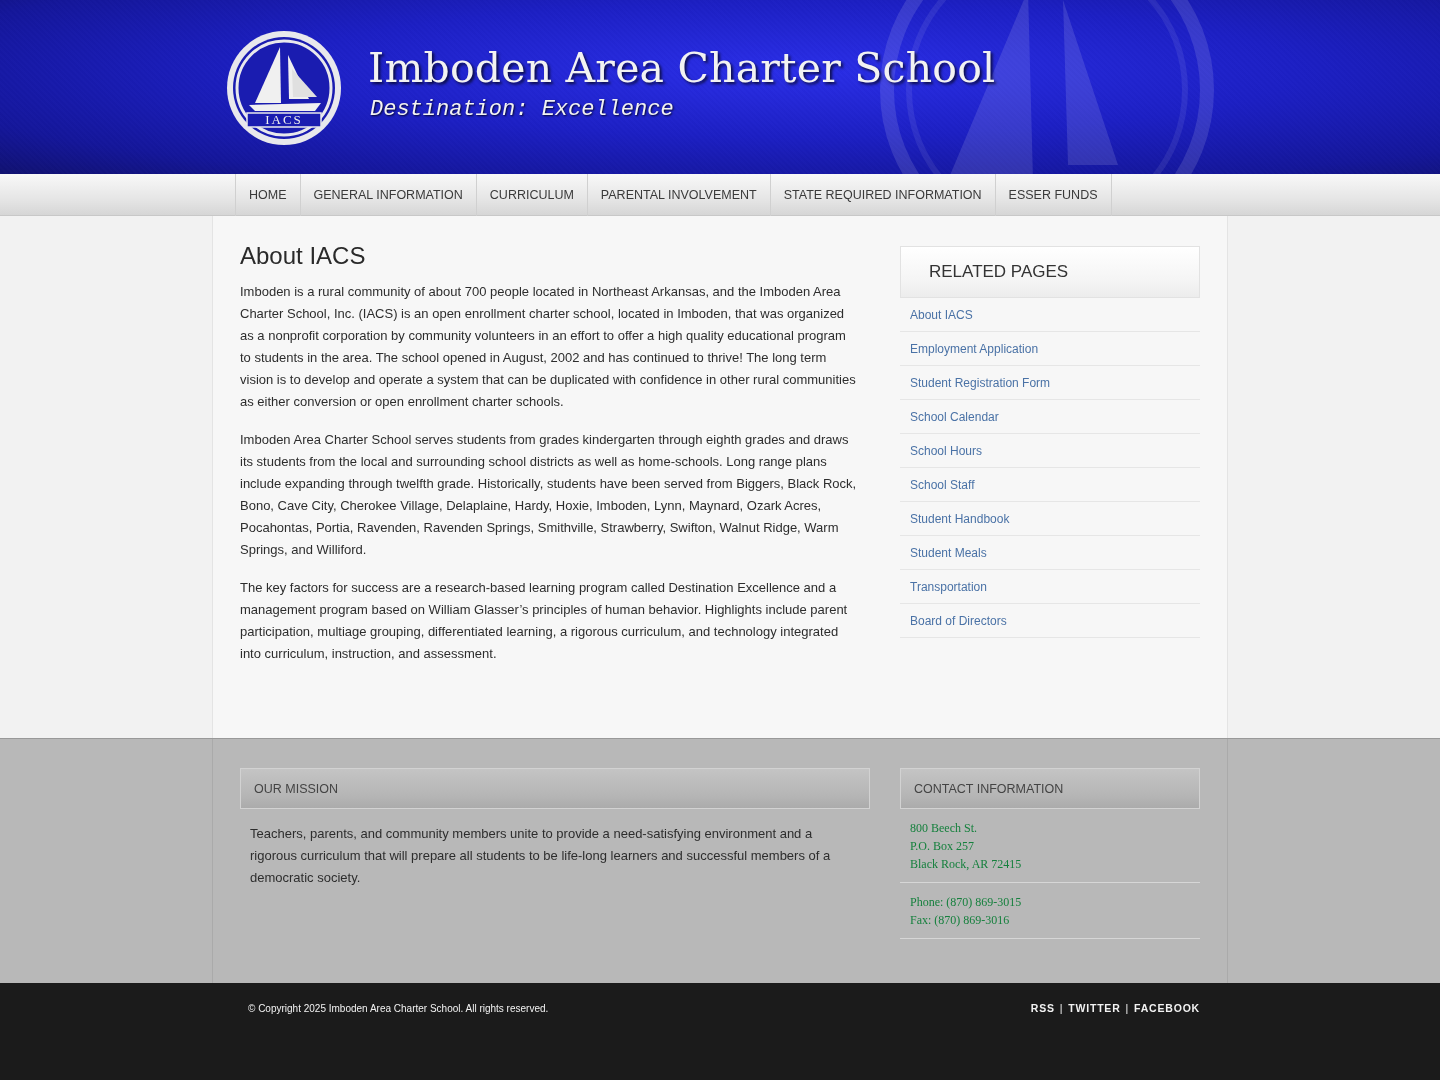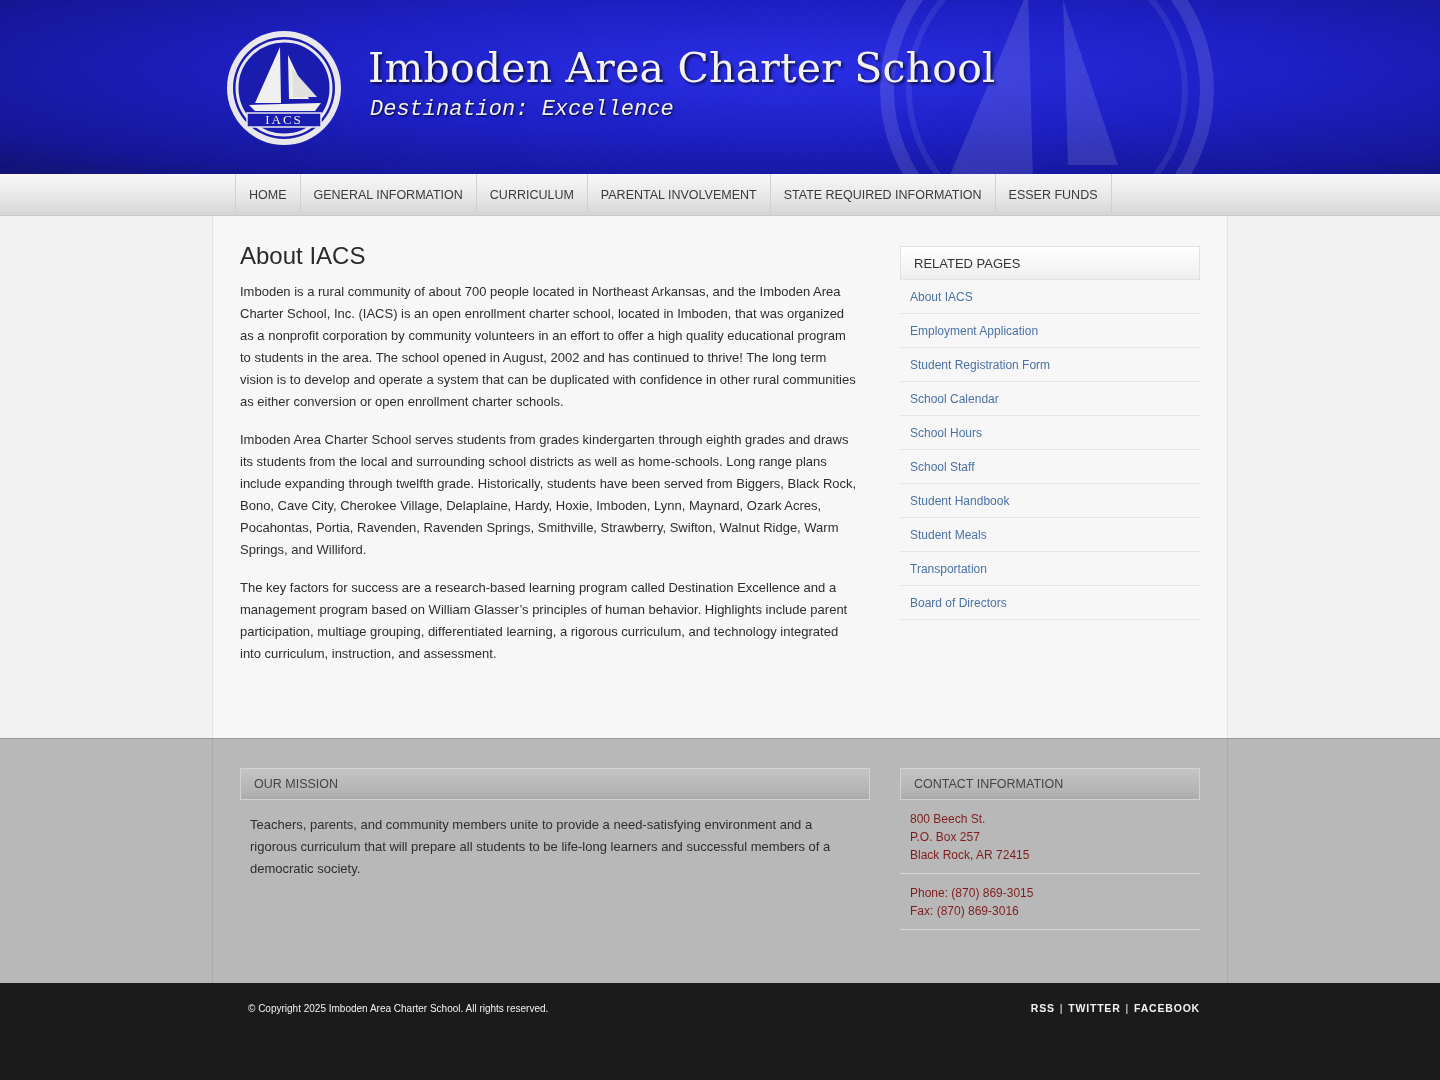--- a/index.html
+++ b/index.html
@@ -27,37 +27,37 @@
     font-size: 12.5px; color: #3a3a3a; cursor: pointer; white-space: nowrap; }
 
   
   .main-bg { position: absolute; left: 212px; top: 216px; width: 1016px; height: 522px; background: #f7f7f7;
     border-left: 1px solid #e4e4e4; border-right: 1px solid #e4e4e4; }
   .content { position: absolute; left: 240px; top: 242px; width: 620px; }
   .content h1 { font-size: 24px; font-weight: normal; color: #2a2a2a; margin-bottom: 11px; }
   .content p { font-size: 13px; line-height: 22px; color: #2d2d2d; margin-bottom: 16px; }
 
   .sidebar { position: absolute; left: 900px; top: 246px; width: 300px; }
-  .box-head { height: 34px; border: 1px solid #e2e2e2; background: linear-gradient(#ffffff, #f4f4f4 70%, #ececec);
-    font-size: 13px; color: #333; padding: 0 13px; display: flex; align-items: center; }
+  .box-head { height: 52px; border: 1px solid #e2e2e2; background: linear-gradient(#ffffff, #f4f4f4 70%, #ececec);
+    font-size: 17px; color: #333; padding: 0 28px; display: flex; align-items: center; }
   .related-list { list-style: none; }
   .related-list li { height: 34px; border-bottom: 1px solid #e6e6e6; display: flex; align-items: center; padding-left: 10px; }
   .related-list a { font-size: 12px; color: #4a72a6; text-decoration: none; cursor: pointer; }
 
   
   .footer-widgets { position: absolute; left: 0; top: 738px; width: 1440px; height: 245px; background: #b8b8b8;
     border-top: 1px solid #999; }
   .fw-inner { position: absolute; left: 212px; top: 0; width: 1016px; height: 245px;
     border-left: 1px solid #aaa; border-right: 1px solid #aaa; }
-  .fbox-head { height: 32px; border: 1px solid #d2d2d2; background: linear-gradient(#c4c4c4, #b5b5b5 70%, #ababab);
+  .fbox-head { height: 41px; border: 1px solid #d2d2d2; background: linear-gradient(#c4c4c4, #b5b5b5 70%, #ababab);
     font-size: 12.5px; color: #444; padding: 0 13px; display: flex; align-items: center; }
   .mission { position: absolute; left: 240px; top: 768px; width: 630px; }
   .mission p { font-size: 13px; line-height: 22px; color: #2d2d2d; padding: 14px 30px 0 10px; }
   .contact { position: absolute; left: 900px; top: 768px; width: 300px; }
-  .contact .block { font-size: 12px; line-height: 18px; color: #7f1d1d; padding: 10px 10px 9px 10px; border-bottom: 1px solid #d6d6d6; }
+  .contact .block { font-size: 12px; line-height: 18px; color: #15803d; padding: 10px 10px 9px 10px; border-bottom: 1px solid #d6d6d6; font-family: Liberation Serif, serif; }
 
   
   .bottom-bar { position: absolute; left: 0; top: 983px; width: 1440px; height: 97px; background: #1b1b1b; }
   .copyright { position: absolute; left: 240px; top: 20px; font-size: 10px; color: #f2f2f2; margin-left: 8px; }
   .social { position: absolute; right: 240px; top: 19px; font-size: 10.5px; color: #f2f2f2; letter-spacing: .8px; font-weight: bold; }
   .social span.link { cursor: pointer; }
   .social span.sep { margin: 0 5px; font-weight: normal; }
 </style>
 </head>
 <body>

